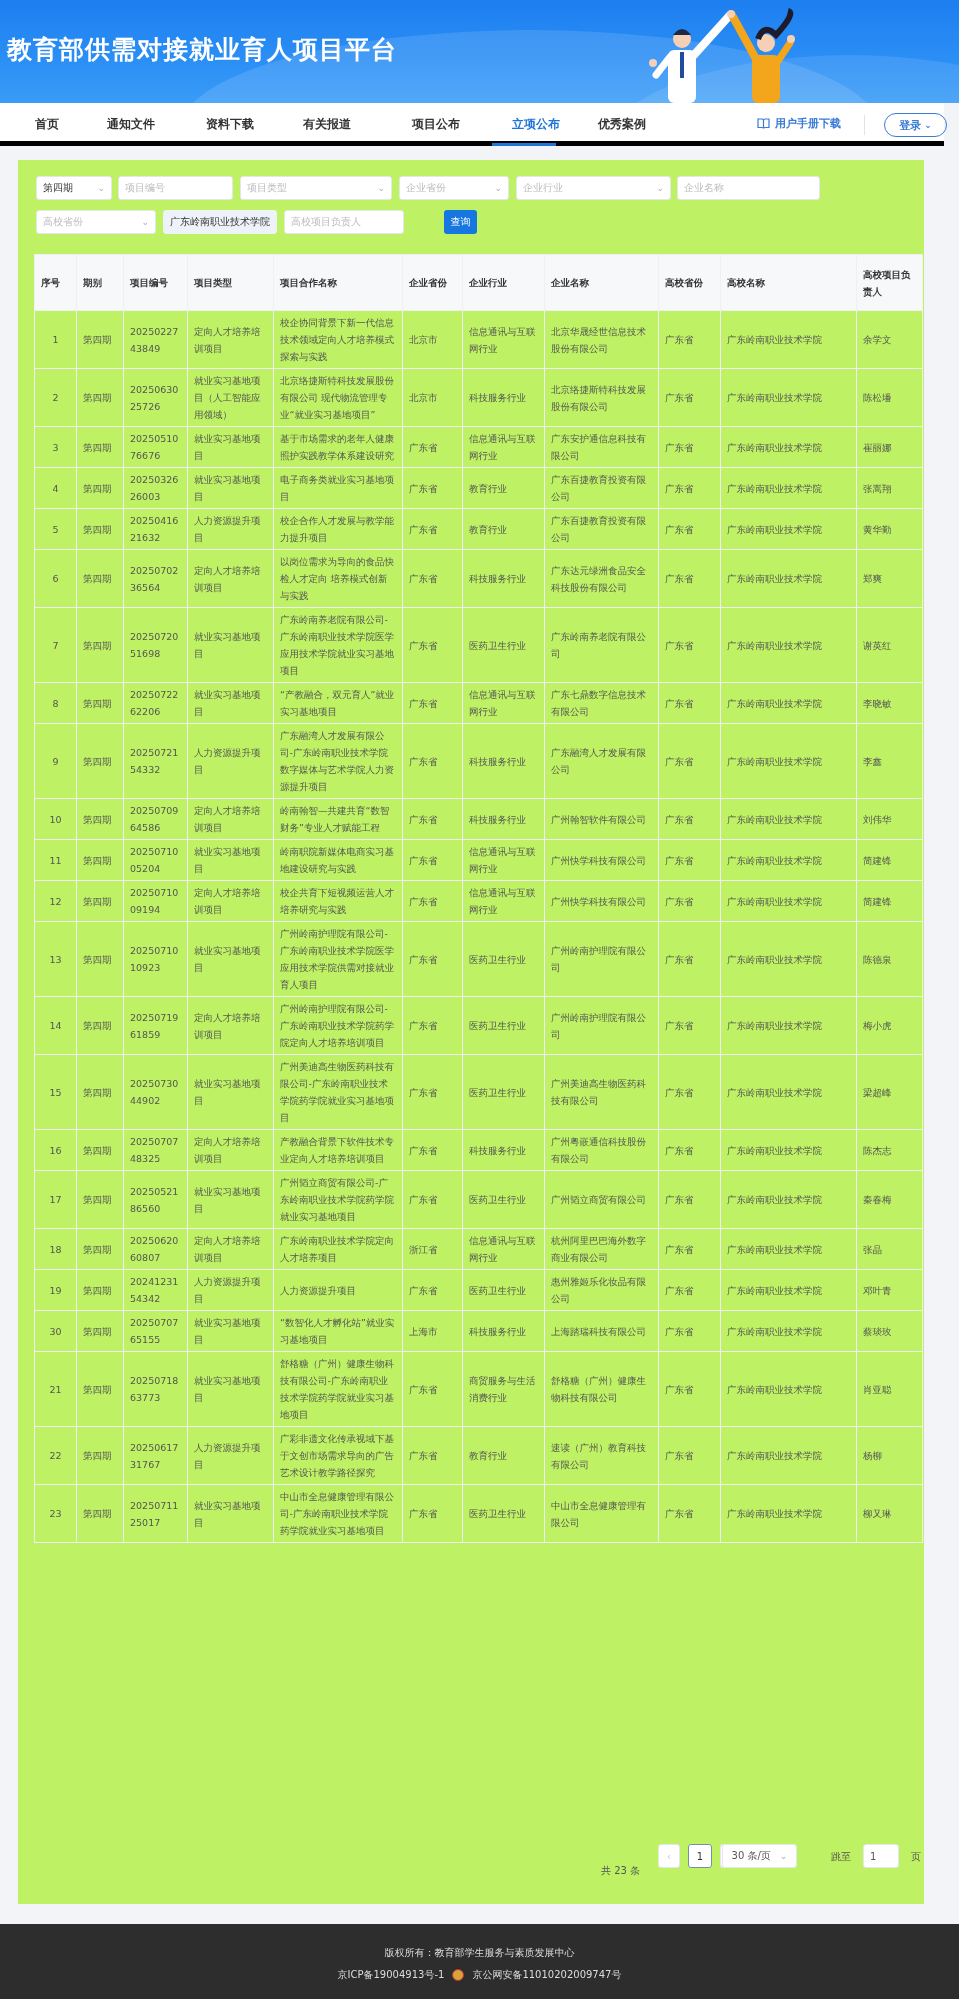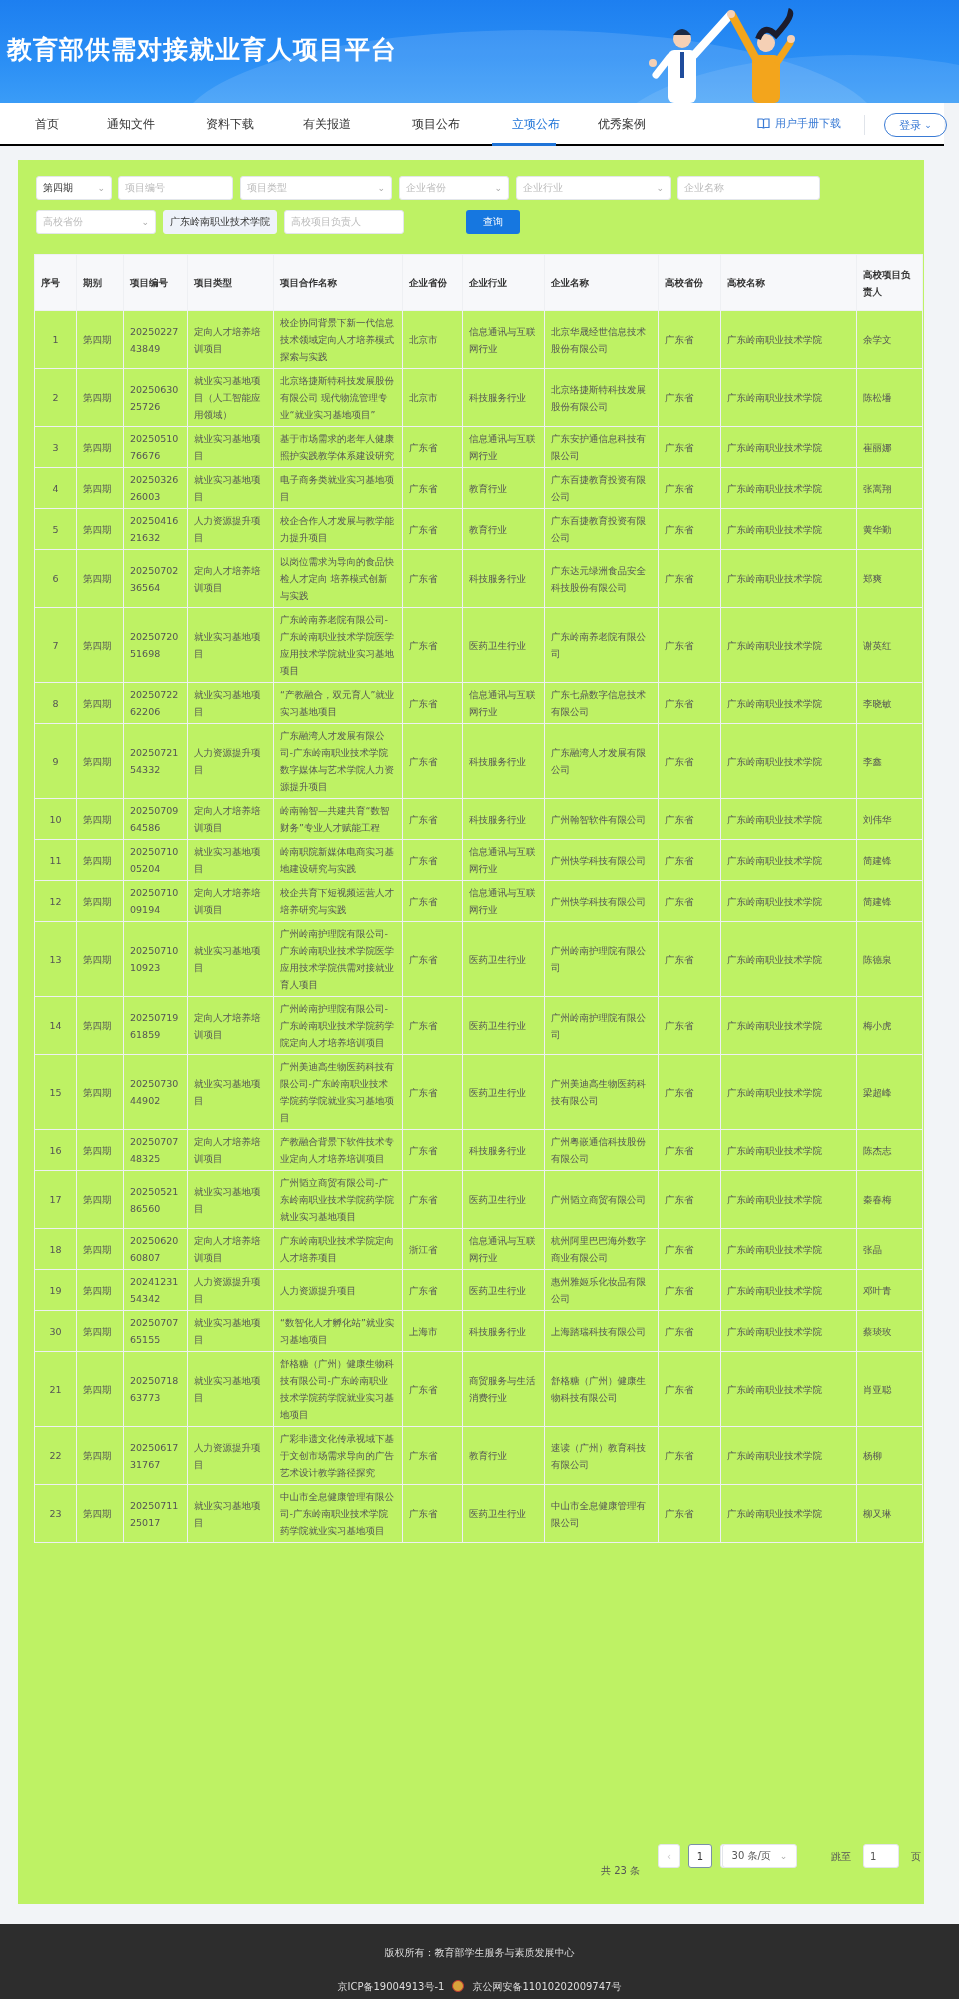--- a/index.html
+++ b/index.html
@@ -2,43 +2,43 @@
 <html><head>
 <meta charset="utf-8">
 <style>
   * { box-sizing: border-box; margin: 0; padding: 0; }
   body { width: 959px; height: 1999px; font-family: "DejaVu Sans", "Liberation Sans", sans-serif; background: #f2f4f7; color: #333; font-size: 10px; position: relative; overflow: hidden; }
   .banner { position: absolute; left: 0; top: 0; width: 959px; height: 103px; background: linear-gradient(180deg, #1d7ff0 0%, #2b8ff5 60%, #3a9cf7 100%); overflow: hidden; }
   .banner .wave1 { position: absolute; left: 180px; top: 30px; width: 700px; height: 200px; border-radius: 50%; background: rgba(255,255,255,0.12); }
   .banner .wave2 { position: absolute; left: 600px; top: 55px; width: 500px; height: 200px; border-radius: 50%; background: rgba(255,255,255,0.10); }
   .banner-title { position: absolute; left: 7px; top: 33px; color: #fff; font-size: 25px; font-weight: bold; letter-spacing: 1px; }
   .person { position: absolute; }
-  .nav { position: absolute; left: 0; top: 103px; width: 944px; height: 43px; background: #fff; border-bottom: 2px solid #000000; }
+  .nav { position: absolute; left: 0; top: 103px; width: 944px; height: 43px; background: #fff; border-bottom: 5px solid #000000; font-weight: bold; }
   .nav-item { position: absolute; top: 13px; font-size: 12px; color: #333; }
   .nav-item.active { color: #1f74d8; margin-left: 12px; }
   .nav-underline { position: absolute; top: 40px; height: 3px; background: #1f74d8; }
   .manual { position: absolute; left: 757px; top: 13px; color: #3a7bd5; font-size: 11px; display: flex; align-items: center; gap: 5px; }
   .nav-sep { position: absolute; left: 864px; top: 12px; width: 1px; height: 20px; background: #e0e4ea; }
   .login { position: absolute; left: 884px; top: 10px; width: 63px; height: 24px; border: 1px solid #3a7bd5; border-radius: 12px; color: #3a7bd5; font-size: 11px; display: flex; align-items: center; justify-content: center; gap: 3px; }
   .panel { position: absolute; left: 18px; top: 160px; width: 906px; height: 1744px; background: #bef264; }
   .f { position: absolute; height: 24px; border: 1px solid #e3e6eb; border-radius: 3px; background: #fff; font-size: 10px; color: #bbb; display: flex; align-items: center; padding: 0 6px; justify-content: space-between; }
   .f.val { color: #333; }
   .f.filled { background: #eef2f9; border-color: #eef2f9; color: #333; }
   .chev { color: #aaa; font-size: 9px; }
-  .btn-query { position: absolute; left: 448px; top: 50px; width: 54px; height: 24px; background: #1677e0; border-radius: 3px; color: #fff; font-size: 10px; display: flex; align-items: center; justify-content: center; }
+  .btn-query { position: absolute; left: 426px; top: 50px; width: 33px; height: 24px; background: #1677e0; border-radius: 3px; color: #fff; font-size: 10px; display: flex; align-items: center; justify-content: center; }
   table { position: absolute; left: 16px; top: 94px; border-collapse: collapse; table-layout: fixed; width: 888px; }
   th, td { border: 1px solid #eef0f3; text-align: left; vertical-align: middle; padding: 3px 6px; font-size: 9.5px; line-height: 17px; font-weight: normal; word-break: break-all; }
   th { background: #f7f8fa; font-weight: bold; color: #333; height: 56px; }
   td { color: #555; }
   td.c { text-align: center; }
   .pager { position: absolute; left: 0; top: 1684px; width: 906px; height: 30px; font-size: 10px; color: #555; }
   .pg { position: absolute; top: 0; height: 24px; display: flex; align-items: center; justify-content: center; border: 1px solid #e3e6eb; border-radius: 3px; background: #fff; }
   .footer { position: absolute; left: 0; top: 1924px; width: 959px; height: 75px; background: #2d2d2d; color: #ddd; font-size: 10px; text-align: center; }
   .footer .l1 { position: absolute; top: 22px; width: 100%; }
-  .footer .l2 { position: absolute; top: 44px; width: 100%; display: flex; justify-content: center; gap: 8px; margin-top: 12px; }
+  .footer .l2 { position: absolute; top: 44px; width: 100%; display: flex; justify-content: center; align-items: center; gap: 8px; }
   .badge-icon { display: inline-block; width: 12px; height: 12px; border-radius: 50%; background: #d9a23b; border: 1px solid #b33; }
   .right-strip { position: absolute; left: 928px; top: 160px; width: 31px; height: 1744px; background: #f2f4f7; }
 </style>
 </head>
 <body>
 
 <div class="banner">
   <div class="wave1"></div>
   <div class="wave2"></div>
   <div class="banner-title">教育部供需对接就业育人项目平台</div>

